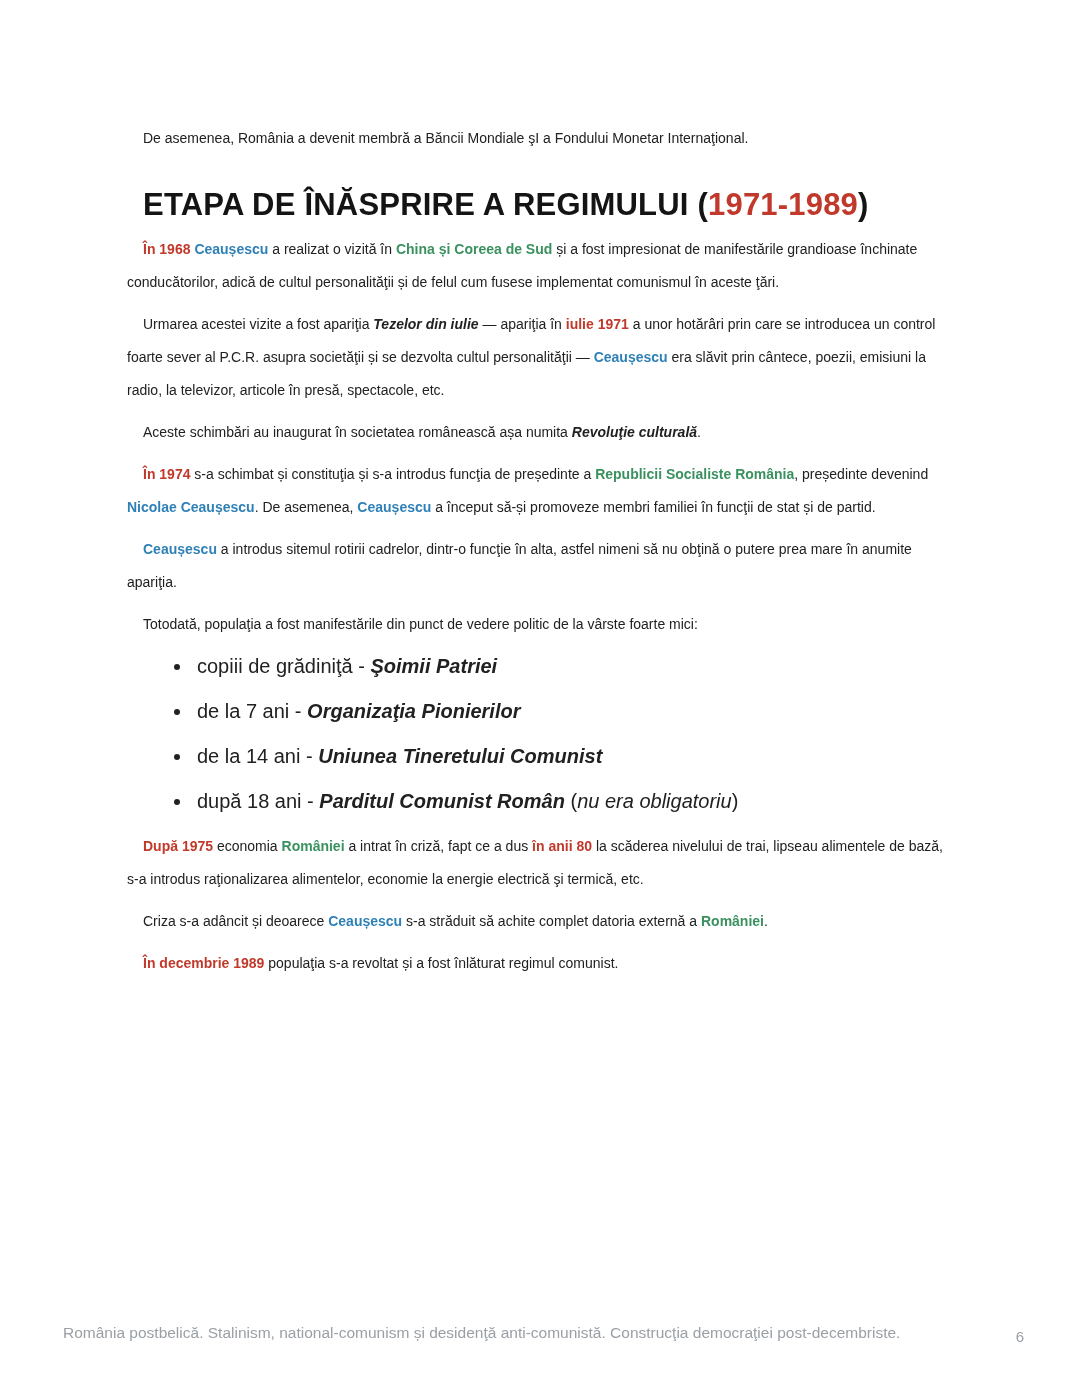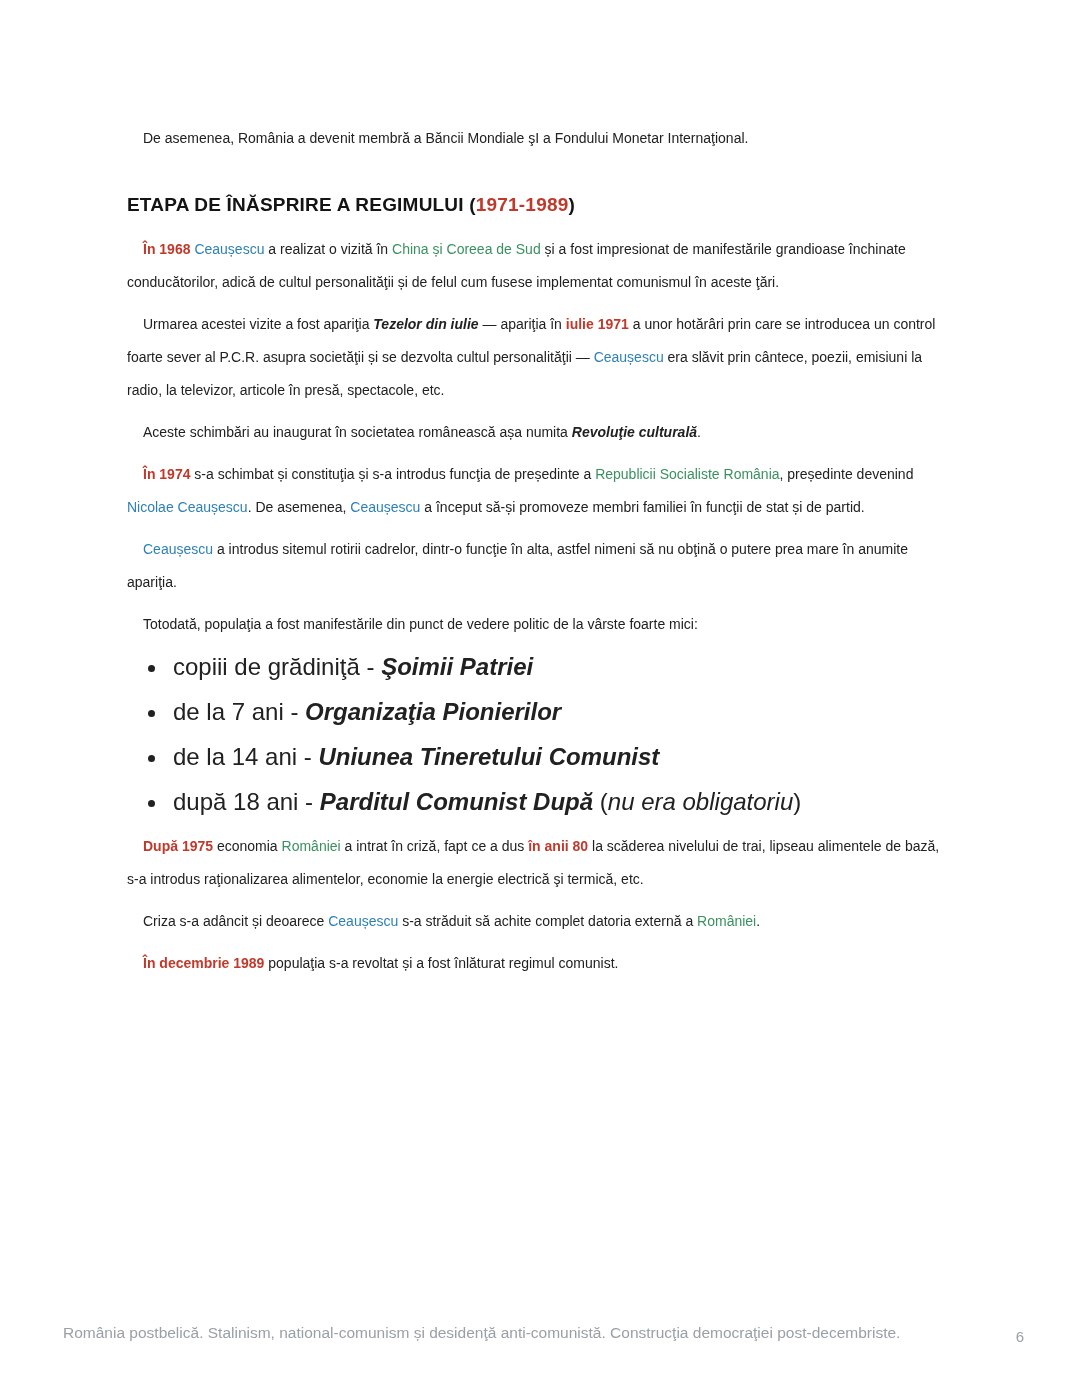--- a/index.html
+++ b/index.html
@@ -14,42 +14,43 @@
     overflow: hidden;
   }
   .content { padding: 122px 128px 0 127px; }
   p.para {
     font-size: 14px;
     line-height: 33px;
     margin: 0 0 9px 0;
     text-indent: 16px;
   }
   h1.heading {
-    font-size: 19px;
+    font-size: 31px;
     line-height: 40px;
     font-weight: 700;
     color: #141414;
-    margin: 30px 0 8px 0;
+    margin: 30px 0 8px 16px;
     letter-spacing: 0.2px;
   }
   .seg-red   { color: var(--accent_red);   font-weight: 700; }
-  .seg-blue  { color: var(--accent_blue);  font-weight: 400; }
-  .seg-green { color: var(--accent_green); font-weight: 400; }
+  .seg-blue  { color: var(--accent_blue);  font-weight: 700; }
+  .seg-green { color: var(--accent_green); font-weight: 700; }
   .seg-bi    { font-weight: 700; font-style: italic; }
   .seg-i     { font-style: italic; }
   ul.bullets {
     margin: 8px 0 12px 0;
     padding: 0 0 0 42px;
     list-style: disc;
   }
   ul.bullets li {
-    font-size: 24px;
+    font-size: 20px;
     line-height: 33px;
     margin-bottom: 12px;
     padding-left: 4px;
+    margin-left: 24px;
   }
   footer.page-footer {
     position: absolute;
     left: 63px;
     right: 56px;
     bottom: 52px;
     display: flex;
     align-items: flex-end;
     justify-content: space-between;
   }
@@ -83,21 +84,21 @@
   <p class="para"><span class="seg-red">În 1974</span><span> s-a schimbat și constituţia și s-a introdus funcţia de președinte a </span><span class="seg-green">Republicii Socialiste România</span><span>, președinte devenind </span><span class="seg-blue">Nicolae Ceaușescu</span><span>. De asemenea, </span><span class="seg-blue">Ceaușescu</span><span> a început să-și promoveze membri familiei în funcţii de stat și de partid.</span></p>
 
   <p class="para"><span class="seg-blue">Ceaușescu</span><span> a introdus sitemul rotirii cadrelor, dintr-o funcţie în alta, astfel nimeni să nu obţină o putere prea mare în anumite apariţia.</span></p>
 
   <p class="para"><span>Totodată, populaţia a fost manifestările din punct de vedere politic de la vârste foarte mici:</span></p>
 
   <ul class="bullets">
     <li><span>copiii de grădiniţă - </span><span class="seg-bi">Şoimii Patriei</span></li>
     <li><span>de la 7 ani - </span><span class="seg-bi">Organizaţia Pionierilor</span></li>
     <li><span>de la 14 ani - </span><span class="seg-bi">Uniunea Tineretului Comunist</span></li>
-    <li><span>după 18 ani - </span><span class="seg-bi">Parditul Comunist După</span><span> (</span><span class="seg-i">nu era obligatoriu</span><span>)</span></li>
+    <li><span>după 18 ani - </span><span class="seg-bi">Parditul Comunist Român</span><span> (</span><span class="seg-i">nu era obligatoriu</span><span>)</span></li>
   </ul>
 
   <p class="para"><span class="seg-red">După 1975</span><span> economia </span><span class="seg-green">României</span><span> a intrat în criză, fapt ce a dus </span><span class="seg-red">în anii 80</span><span> la scăderea nivelului de trai, lipseau alimentele de bază, s-a introdus raţionalizarea alimentelor, economie la energie electrică şi termică, etc.</span></p>
 
   <p class="para"><span>Criza s-a adâncit și deoarece </span><span class="seg-blue">Ceaușescu</span><span> s-a străduit să achite complet datoria externă a </span><span class="seg-green">României</span><span>.</span></p>
 
   <p class="para"><span class="seg-red">În decembrie 1989</span><span> populaţia s-a revoltat și a fost înlăturat regimul comunist.</span></p>
 
 </main>
 

